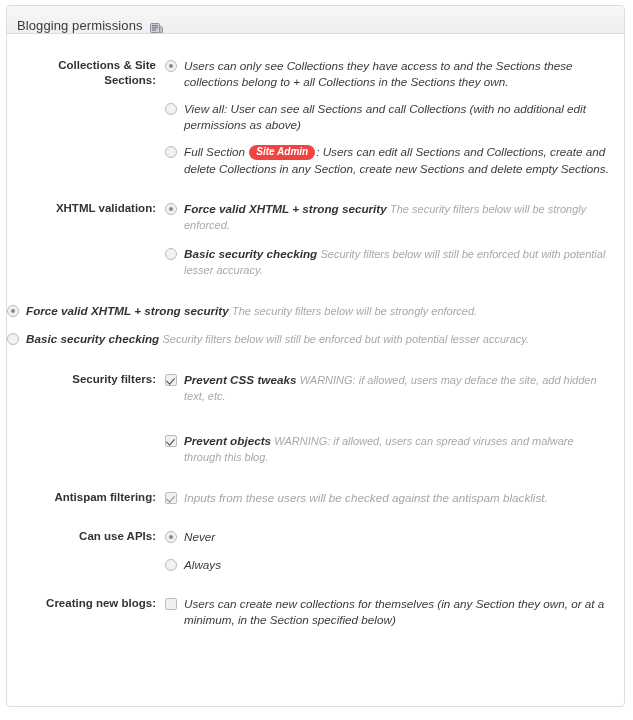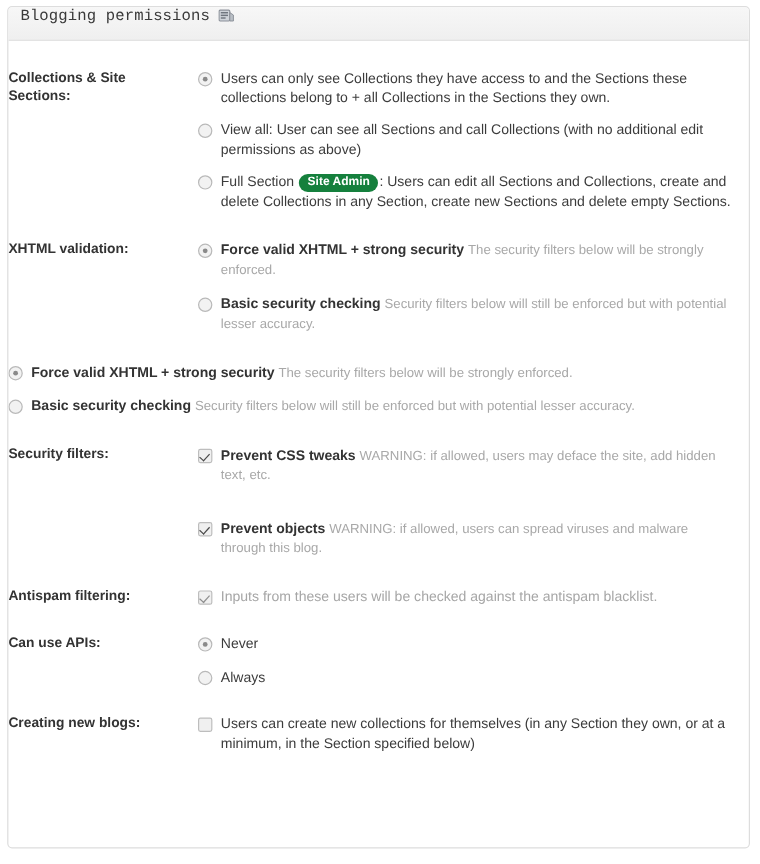--- a/index.html
+++ b/index.html
@@ -28,24 +28,23 @@
     border-radius: 4px;
     box-sizing: border-box;
     overflow: hidden;
   }
 
   .panel-header {
     height: 28px;
     background: linear-gradient(to bottom, #f7f7f7 0%, #efefef 100%);
     border-bottom: 1px solid #dcdcdc;
     display: flex;
-    align-items: flex-start;
+    align-items: flex-end;
     padding: 0 10px;
     box-sizing: border-box;
-    font-family: Liberation Mono, monospace;
   }
   .panel-title {
     font-size: 13px;
     color: #3a3a3a;
     letter-spacing: 0.1px;
   }
   .header-icon {
     margin-left: 7px;
     display: inline-flex;
     align-items: center;
@@ -58,37 +57,39 @@
   }
 
   .form-row {
     display: flex;
     align-items: flex-start;
     padding: 0 12px 0 0;
   }
   .form-label {
     width: 158px;
     min-width: 158px;
+    text-align: right;
     font-weight: bold;
     color: #333333;
     font-size: 11.5px;
     line-height: 15px;
     padding-right: 9px;
     box-sizing: border-box;
   }
   .form-control {
     flex: 1;
     min-width: 0;
   }
 
   .opt {
     display: flex;
     align-items: flex-start;
     line-height: 15px;
     margin-bottom: 4px;
+    font-style: italic;
   }
   .opt-text {
     font-size: 11.7px;
     color: #3b3b3b;
     line-height: 15.5px;
     padding-left: 7px;
   }
   .opt-text.dim {
     color: #a6a6a6;
   }
@@ -146,21 +147,21 @@
     border: solid #4a4a4a;
     border-width: 0 1.6px 1.6px 0;
     transform: rotate(42deg);
   }
   .cbox.on.dim::after {
     border-color: #8f8f8f;
   }
 
   .badge {
     display: inline-block;
-    background: #15803d;
+    background: #ef4444;
     color: #ffffff;
     font-size: 10px;
     font-weight: bold;
     padding: 1px 7px 2px 7px;
     border-radius: 9px;
     line-height: 12px;
     position: relative;
     top: -1px;
     margin: 0 1px;
   }

